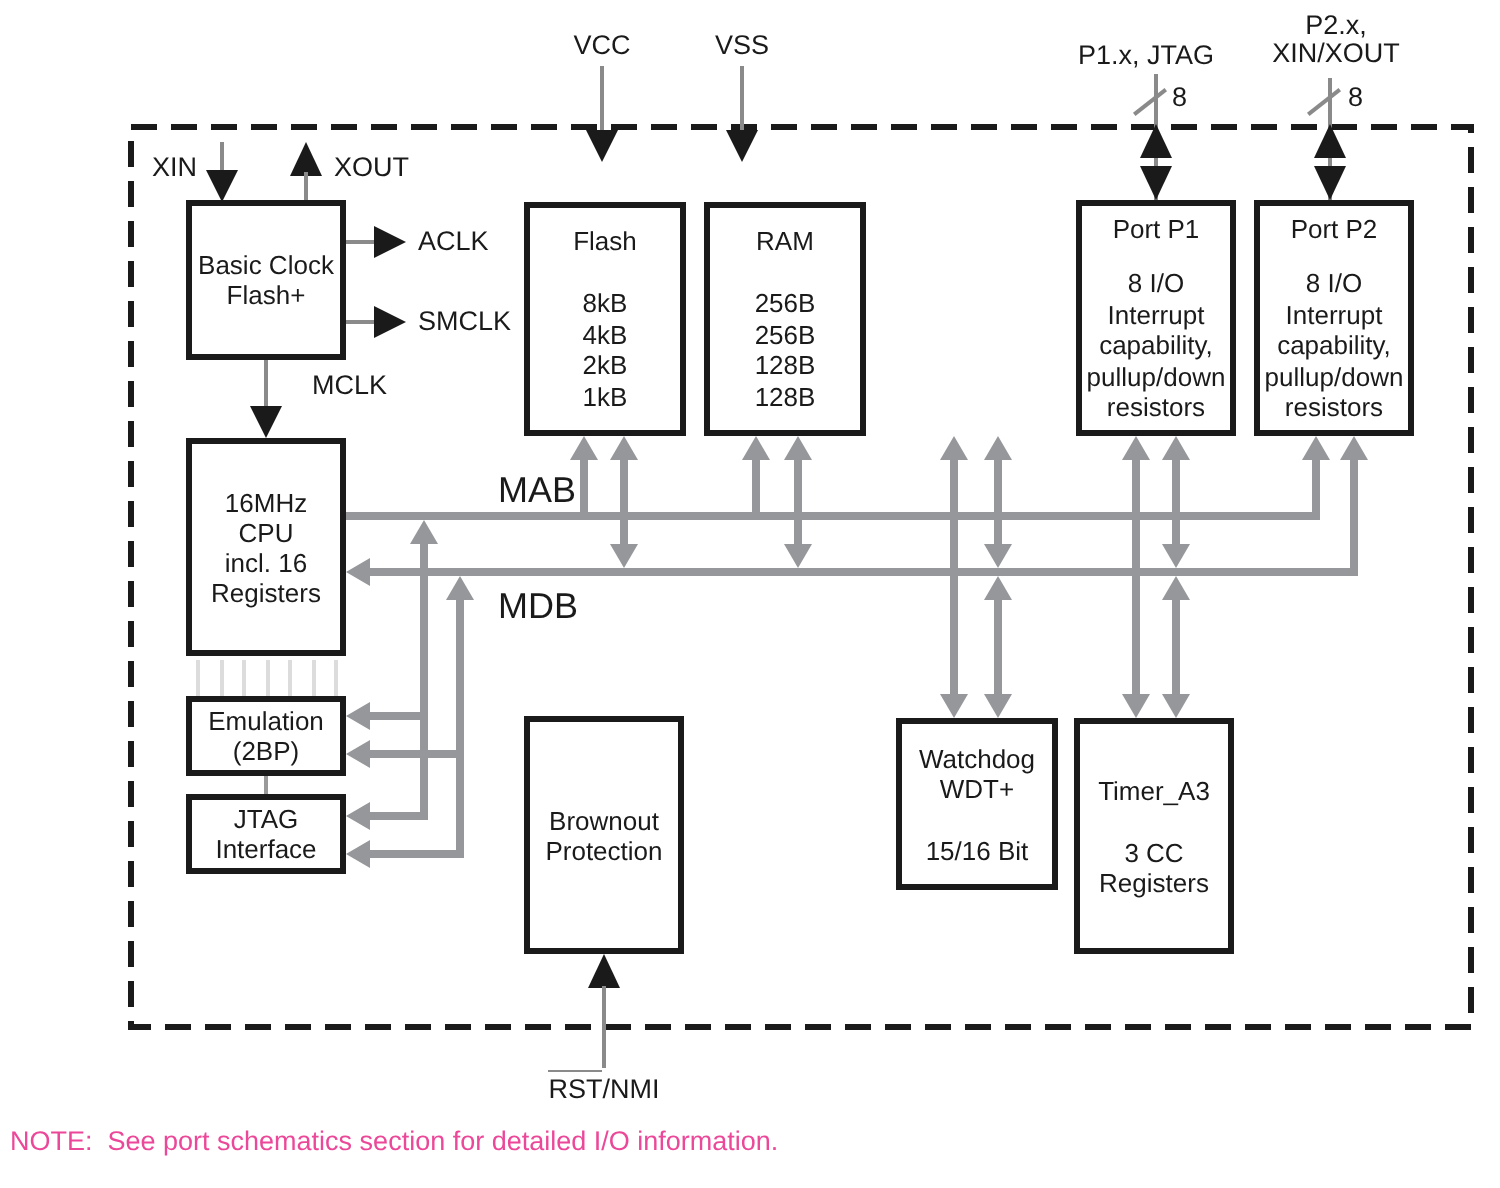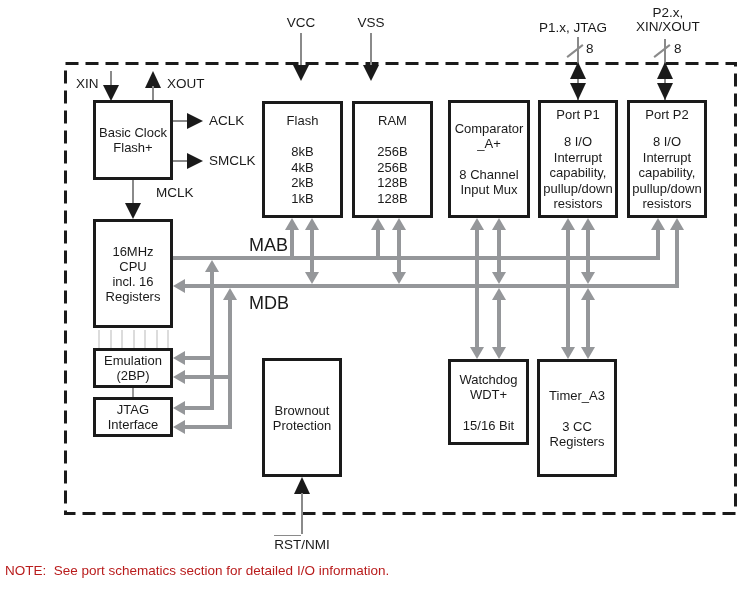--- a/index.html
+++ b/index.html
@@ -24,21 +24,21 @@
   .ga-down{position:absolute;width:0;height:0;border-left:7px solid transparent;border-right:7px solid transparent;border-top:12px solid #95979a;}
   .ga-left{position:absolute;width:0;height:0;border-top:7px solid transparent;border-bottom:7px solid transparent;border-right:12px solid #95979a;}
   .ba-down{position:absolute;width:0;height:0;border-left:8px solid transparent;border-right:8px solid transparent;border-top:16px solid #1a1a1a;}
   .ba-up{position:absolute;width:0;height:0;border-left:8px solid transparent;border-right:8px solid transparent;border-bottom:17px solid #1a1a1a;}
   .ba-right{position:absolute;width:0;height:0;border-top:8px solid transparent;border-bottom:8px solid transparent;border-left:16px solid #1a1a1a;}
   .lbl{position:absolute;font-size:13.5px;line-height:14px;white-space:nowrap;color:#1a1a1a;}
   .lbl.ctr{text-align:center;}
   .buslbl{font-size:18px;}
   .slash{position:absolute;width:20px;height:2px;background:#8a8a8a;transform:rotate(-38deg);}
   .overbar{border-top:1.5px solid #8a8a8a;padding-top:1px;}
-  #note{position:absolute;left:5px;top:563px;font-size:13.5px;white-space:pre;color:#b91c1c;text-align:right;}
+  #note{position:absolute;left:5px;top:563px;font-size:13.5px;white-space:pre;color:#ec4899;text-align:right;}
 </style>
 </head>
 <body>
 
 <div id="canvas">
 
   <svg width="750" height="594" style="position:absolute;left:0;top:0;">
     <rect x="65.5" y="63.5" width="670" height="450" fill="none" stroke="#1a1a1a" stroke-width="3" stroke-dasharray="13 7"></rect>
   </svg>
 
@@ -175,27 +175,20 @@
   <div class="box topalign" style="left:352px;top:101px;width:81px;height:117px;padding-top:9px;">
     <div>RAM</div>
     <div class="sizes">
       <div>256B</div>
       <div>256B</div>
       <div>128B</div>
       <div>128B</div>
     </div>
   </div>
 
-  <div class="box" style="left:448px;top:100px;width:82px;height:118px;">
-    <div>Comparator</div>
-    <div>_A+</div>
-    <div class="sp16"></div>
-    <div>8 Channel</div>
-    <div>Input Mux</div>
-  </div>
 
   <div class="box topalign" style="left:538px;top:100px;width:80px;height:118px;padding-top:4px;">
     <div>Port P1</div>
     <div class="plines">
       <div>8 I/O</div>
       <div>Interrupt</div>
       <div>capability,</div>
       <div>pullup/down</div>
       <div>resistors</div>
     </div>

